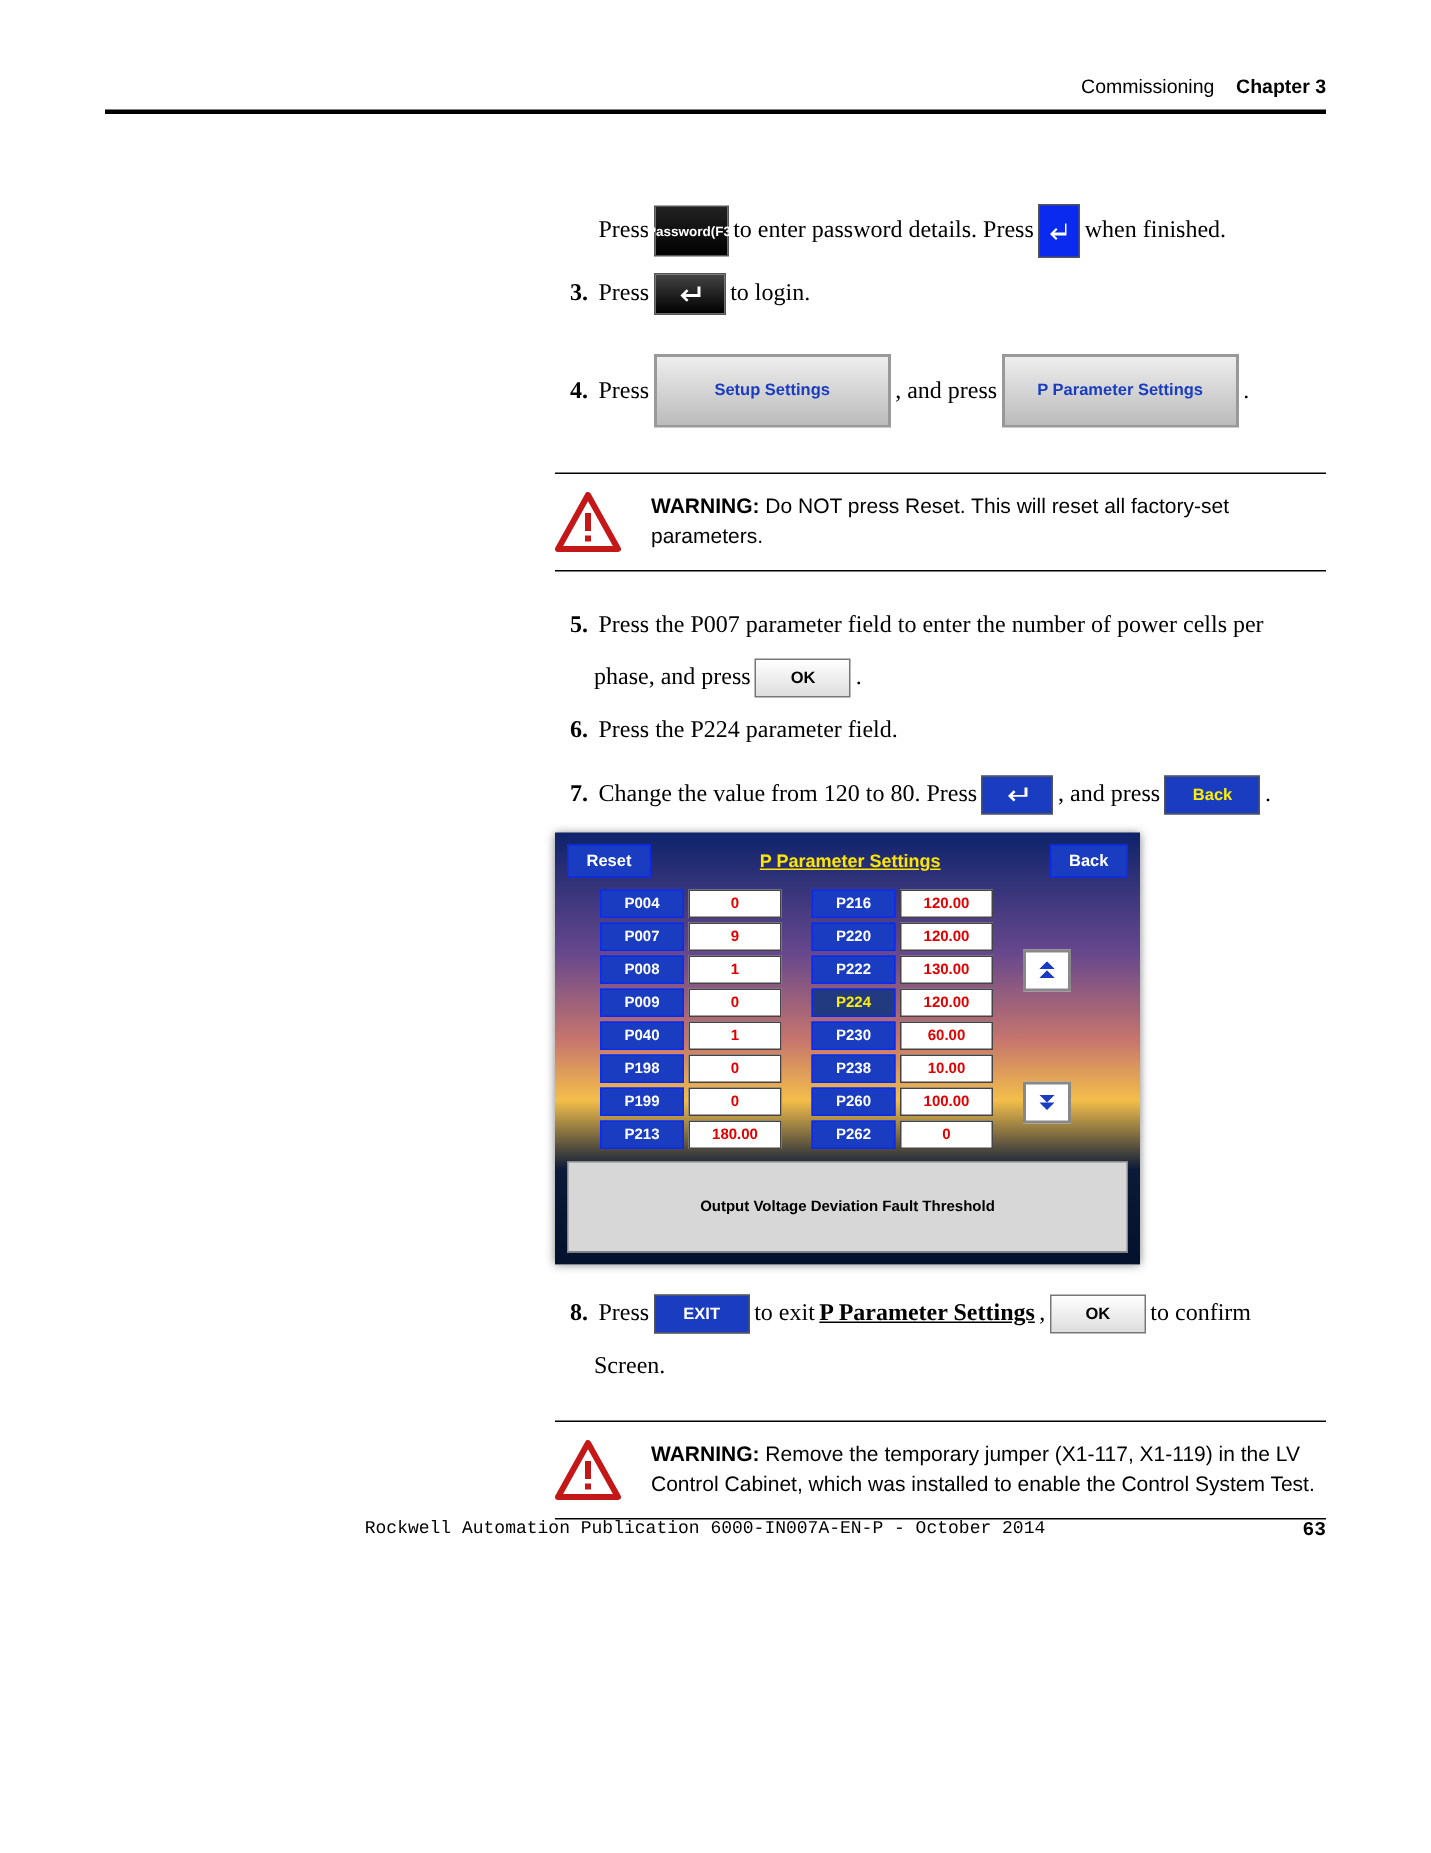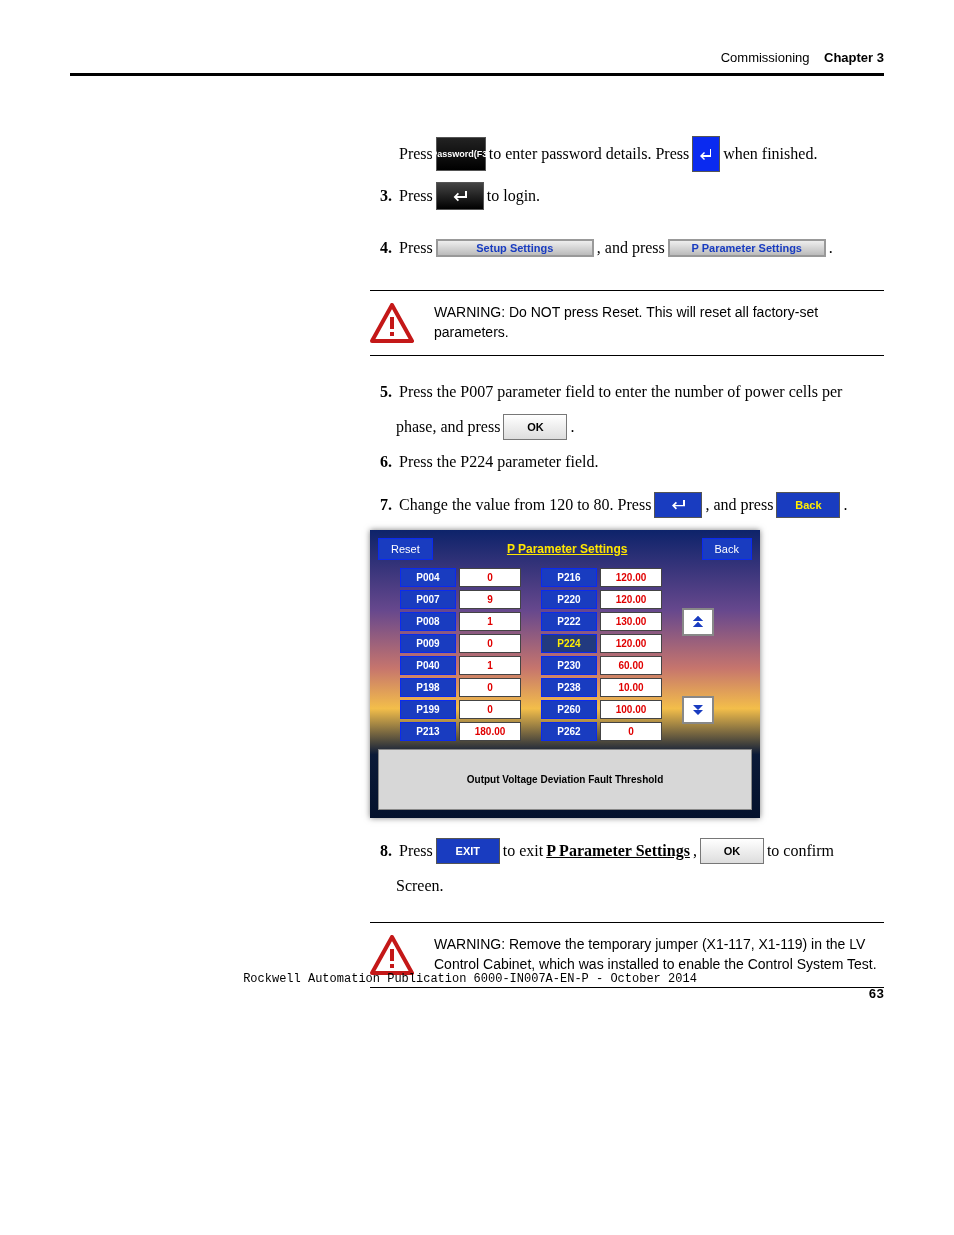--- a/index.html
+++ b/index.html
@@ -46,69 +46,69 @@
     border: 1px solid #555;
     font-family: Arial, sans-serif;
     font-size: 11px;
     font-weight: bold;
     box-sizing: border-box;
     vertical-align: middle;
   }
   .btn-dark  { background: linear-gradient(#222,#000); color: #fff; width: 50px; height: 34px; font-size: 9px; line-height:1; flex-direction:row; }
   .btn-blue-sm { background: #0a2af0; color: #fff; width: 28px; height: 36px; }
   .btn-black   { background: linear-gradient(#444,#000); color: #fff; width: 48px; height: 28px; }
-  .btn-gray-wide { background: linear-gradient(#eee,#bbb); color: #193cc0; width: 158px; height: 18px; border:2px solid #999; }
+  .btn-gray-wide { background: linear-gradient(#eee,#bbb); color: #193cc0; width: 158px; height: 49px; border:2px solid #999; }
   .btn-gray-sm   { background: linear-gradient(#fff,#ddd); color: #000; width: 64px; height: 26px; border:1px solid #777; }
   .btn-blue-nav { background: #193cc0; color: #fff; width: 48px; height: 26px; }
   .btn-blue-exit{ background: #193cc0; color: #fff; width: 64px; height: 26px; }
 
   .warning-row {
     display: flex;
     align-items: flex-start;
     gap: 20px;
     margin: 4px 0;
     font-family: Arial, sans-serif;
     font-size: 14px;
     line-height: 1.4;
   }
   .warning-icon {
     width: 44px; height: 40px; flex: 0 0 44px;
   }
   .warning-text { flex: 1; }
-  .warning-text b { font-weight: normal; }
+  .warning-text b { font-weight: bold; }
 
   .screenshot-frame {
     width: 390px; margin: 12px 0 20px 0;
     box-shadow: 0 0 6px rgba(0,0,0,0.5);
   }
   .screenshot-sky {
     background: linear-gradient(to bottom, #0d236a 0%, #67488d 28%, #c6756d 48%, #f3be4a 62%, #0b1a38 78%, #04112c 100%);
     padding: 8px;
     position: relative;
   }
   .ss-topbar { display:flex; justify-content:space-between; margin-bottom:8px; }
-  .ss-topbtn { background:#193cc0; color:#fff; font-family:Arial,sans-serif; font-size:11px; font-weight:normal; padding:4px 12px; border:1px solid #0a2af0; }
+  .ss-topbtn { background:#193cc0; color:#fff; font-family:Arial,sans-serif; font-size:11px; font-weight:bold; padding:4px 12px; border:1px solid #0a2af0; }
   .ss-title { color:#ffe600; font-family:Arial,sans-serif; font-size:12px; font-weight:bold; text-decoration:underline; align-self:center; }
   .ss-col { display:flex; flex-direction:column; gap:3px; }
   .cell-name { background:#193cc0; color:#fff; font-family:Arial,sans-serif; font-size:10px; font-weight:bold; text-align:center; padding:3px 0; width:54px; border:1px solid #0a2af0; }
   .cell-name.sel { background:#223a7f; color:#ffee00; }
   .cell-val  { background:#fff; color:#e00000; font-family:Arial,sans-serif; font-size:10px; font-weight:bold; text-align:center; padding:3px 0; width:60px; border:1px solid #444; }
   .scroll-btn { background:#fff; border:2px solid #888; width:28px; height:24px; display:flex; align-items:center; justify-content:center; color:#193cc0; font-weight:bold; font-size:13px; }
   .scroll-spacer { height: 60px; }
 
   .ss-bottombar { background:#d7d7d7; color:#000; font-family:Arial,sans-serif; font-size:10px; font-weight:bold; text-align:center; padding:24px 0; margin-top:8px; border:1px solid #888; }
 
   .u { text-decoration: underline; font-weight: bold; }
 
   .footer {
     display:flex; justify-content:center; align-items:baseline;
     font-family: Liberation Mono, monospace; font-size: 12px;
     position:absolute; bottom:28px; left:56px; right:70px;
   }
-  .footer .pn { font-weight:bold; font-size:13px;margin-top:15px; }
+  .footer .pn { font-weight:bold; font-size:13px; }
 </style>
 </head>
 <body>
 
 <div class="page">
 
   <div class="header-right">
     <span>Commissioning</span>&nbsp;&nbsp;&nbsp;
     <b>Chapter 3</b>
   </div>

